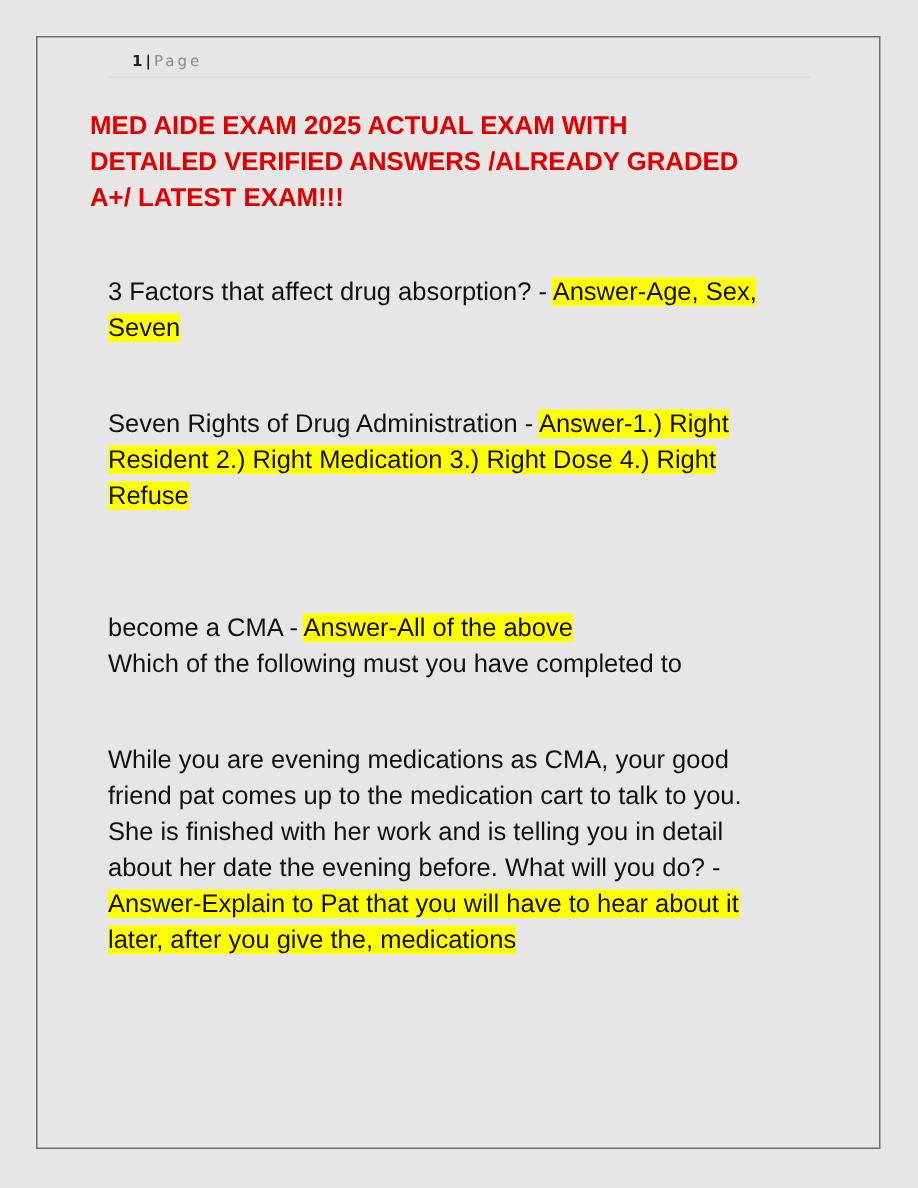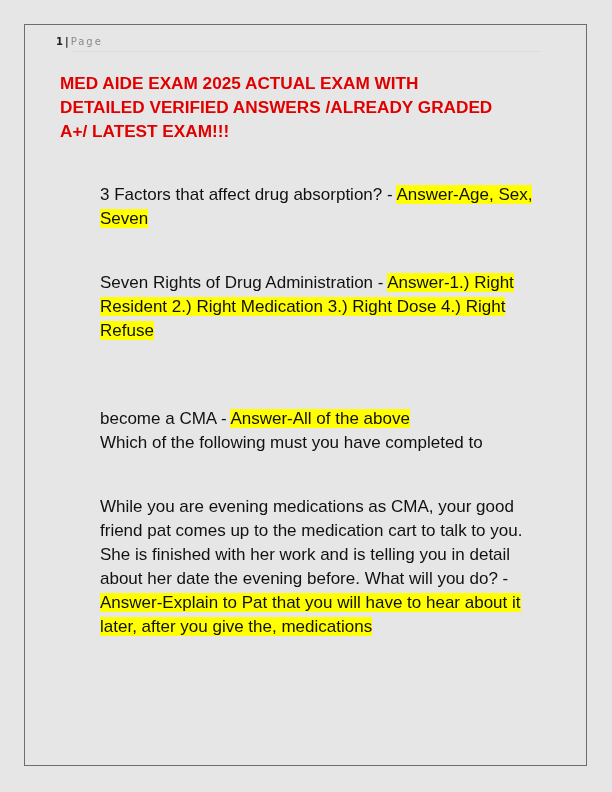--- a/index.html
+++ b/index.html
@@ -1,27 +1,27 @@
 <!DOCTYPE html>
 <html><head>
 <meta charset="utf-8">
 <style>
   html, body { margin:0; padding:0; }
   body { width:612px; height:792px; background:#e6e6e6; position:relative; overflow:hidden;
          font-family:"Liberation Sans", sans-serif; }
   .frame { position:absolute; left:24px; top:24px; width:563px; height:742px;
            border:1px solid #6e6e6e; box-sizing:border-box; }
-  .header { position:absolute; left:56px; top:36px; font-size:10px; font-family:"DejaVu Sans", sans-serif; }
+  .header { position:absolute; left:88px; top:36px; font-size:10px; font-family:"DejaVu Sans", sans-serif; }
   .pnum { font-weight:bold; color:#222; }
   .sep { font-weight:bold; color:#222; margin:0 2px; }
   .plabel { color:#8a8a8a; letter-spacing:2px; }
   .hrule { position:absolute; left:72px; top:51px; width:468px; height:1px; background:#dcdcdc; }
   .title { position:absolute; left:60px; width:492px; top:71px; text-align:left; color:#e00000;
            font-weight:bold; font-size:17.2px; line-height:24px; }
-  .block { position:absolute; left:72px; font-size:17px; line-height:24px; color:#111; white-space:nowrap;margin-left:28px; }
+  .block { position:absolute; left:72px; font-size:17px; line-height:24px; color:#111; white-space:nowrap; }
   .line { display:block; height:24px; }
   .hl { background:#ffff00; }
 </style>
 </head>
 <body>
 
 <div class="frame"></div>
 
 <div class="header">
   <span class="pnum">1</span><span class="sep">|</span><span class="plabel">Page</span>

